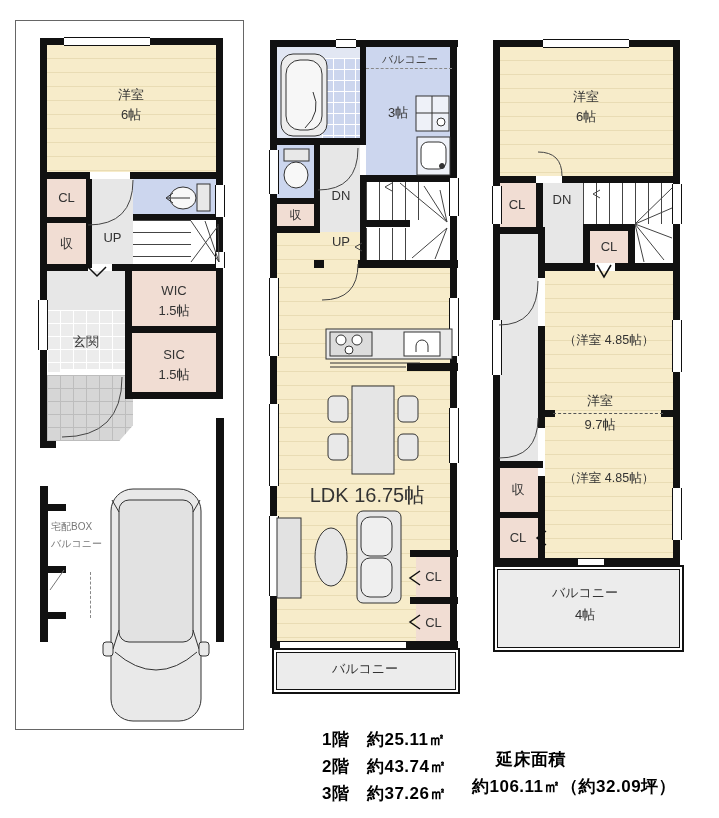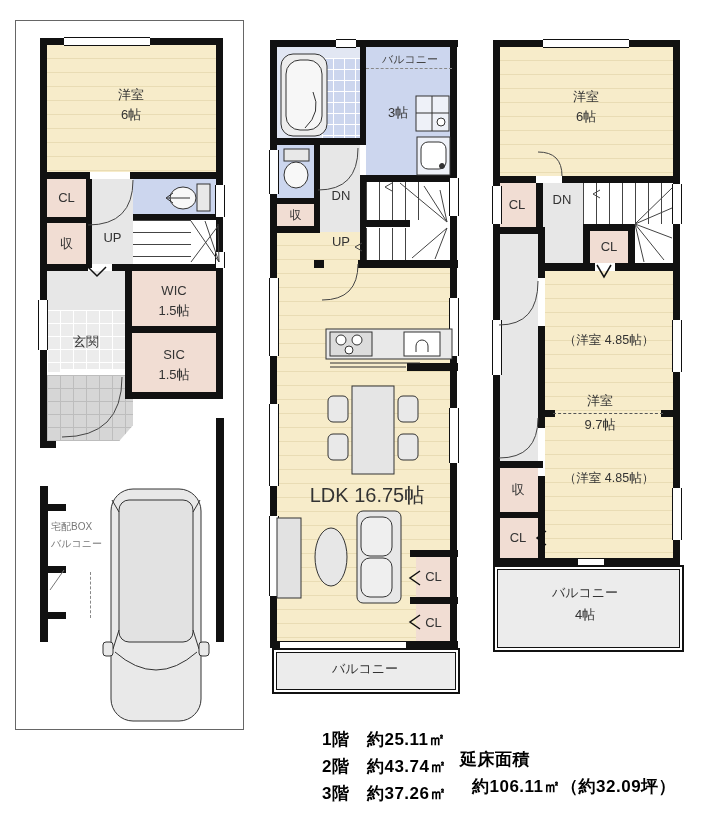--- a/index.html
+++ b/index.html
@@ -347,17 +347,17 @@
       <line x1="635" y1="224" x2="664" y2="260"></line>
       <line x1="635" y1="224" x2="644" y2="262"></line>
       <polyline points="600,190 593,194 600,198"></polyline>
     </g>
   </svg>
 
   <div>
     <div class="summary" style="left:322px;top:728px;">1階　約25.11㎡</div>
     <div class="summary" style="left:322px;top:755px;">2階　約43.74㎡</div>
     <div class="summary" style="left:322px;top:782px;">3階　約37.26㎡</div>
-    <div class="summary" style="left:460px;top:748px;">延床面積</div>
+    <div class="summary" style="left:496px;top:748px;">延床面積</div>
     <div class="summary" style="left:472px;top:775px;">約106.11㎡（約32.09坪）</div>
   </div>
 
 </div>
 
 </body></html>

